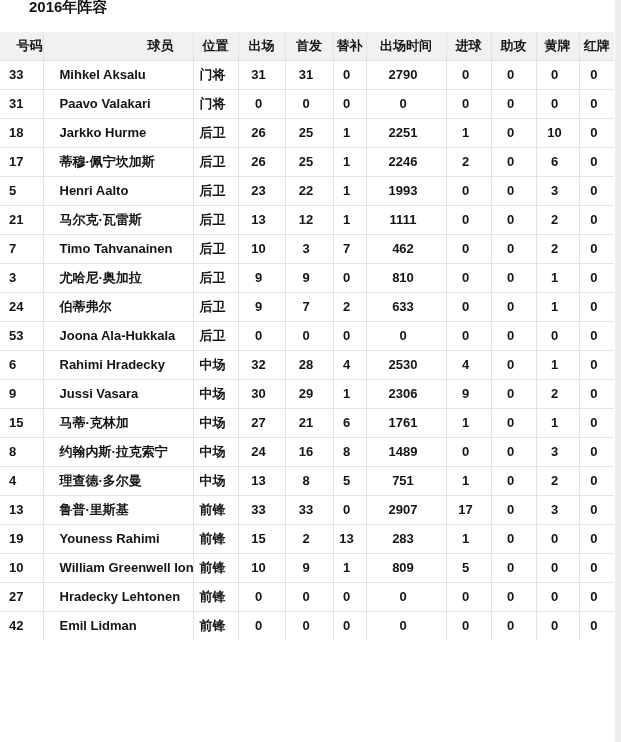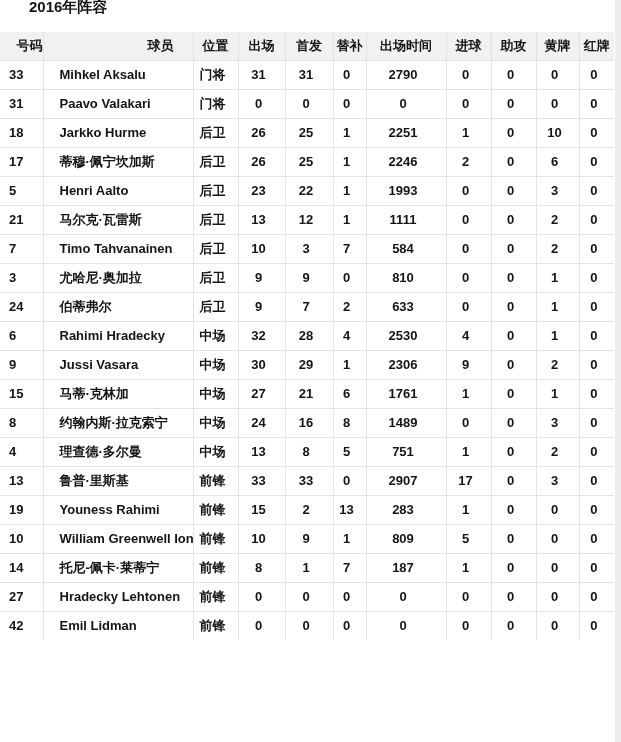--- a/index.html
+++ b/index.html
@@ -179,21 +179,21 @@
           <td class="col-yellow">2</td>
           <td class="col-red">0</td>
         </tr>
         <tr>
           <td class="col-number">7</td>
           <td class="col-player">Timo Tahvanainen</td>
           <td class="col-position">后卫</td>
           <td class="col-appearances">10</td>
           <td class="col-starts">3</td>
           <td class="col-subs">7</td>
-          <td class="col-minutes">584</td>
+          <td class="col-minutes">462</td>
           <td class="col-goals">0</td>
           <td class="col-assists">0</td>
           <td class="col-yellow">2</td>
           <td class="col-red">0</td>
         </tr>
         <tr>
           <td class="col-number">3</td>
           <td class="col-player">尤哈尼·奥加拉</td>
           <td class="col-position">后卫</td>
           <td class="col-appearances">9</td>
@@ -209,20 +209,33 @@
           <td class="col-number">24</td>
           <td class="col-player">伯蒂弗尔</td>
           <td class="col-position">后卫</td>
           <td class="col-appearances">9</td>
           <td class="col-starts">7</td>
           <td class="col-subs">2</td>
           <td class="col-minutes">633</td>
           <td class="col-goals">0</td>
           <td class="col-assists">0</td>
           <td class="col-yellow">1</td>
+          <td class="col-red">0</td>
+        </tr>
+        <tr>
+          <td class="col-number">53</td>
+          <td class="col-player">Joona Ala-Hukkala</td>
+          <td class="col-position">后卫</td>
+          <td class="col-appearances">0</td>
+          <td class="col-starts">0</td>
+          <td class="col-subs">0</td>
+          <td class="col-minutes">0</td>
+          <td class="col-goals">0</td>
+          <td class="col-assists">0</td>
+          <td class="col-yellow">0</td>
           <td class="col-red">0</td>
         </tr>
         <tr>
           <td class="col-number">6</td>
           <td class="col-player">Rahimi Hradecky</td>
           <td class="col-position">中场</td>
           <td class="col-appearances">32</td>
           <td class="col-starts">28</td>
           <td class="col-subs">4</td>
           <td class="col-minutes">2530</td>
@@ -311,33 +324,20 @@
         </tr>
         <tr>
           <td class="col-number">10</td>
           <td class="col-player">William Greenwell Ions</td>
           <td class="col-position">前锋</td>
           <td class="col-appearances">10</td>
           <td class="col-starts">9</td>
           <td class="col-subs">1</td>
           <td class="col-minutes">809</td>
           <td class="col-goals">5</td>
-          <td class="col-assists">0</td>
-          <td class="col-yellow">0</td>
-          <td class="col-red">0</td>
-        </tr>
-        <tr>
-          <td class="col-number">14</td>
-          <td class="col-player">托尼-佩卡·莱蒂宁</td>
-          <td class="col-position">前锋</td>
-          <td class="col-appearances">8</td>
-          <td class="col-starts">1</td>
-          <td class="col-subs">7</td>
-          <td class="col-minutes">187</td>
-          <td class="col-goals">1</td>
           <td class="col-assists">0</td>
           <td class="col-yellow">0</td>
           <td class="col-red">0</td>
         </tr>
         <tr>
           <td class="col-number">27</td>
           <td class="col-player">Hradecky Lehtonen</td>
           <td class="col-position">前锋</td>
           <td class="col-appearances">0</td>
           <td class="col-starts">0</td>

